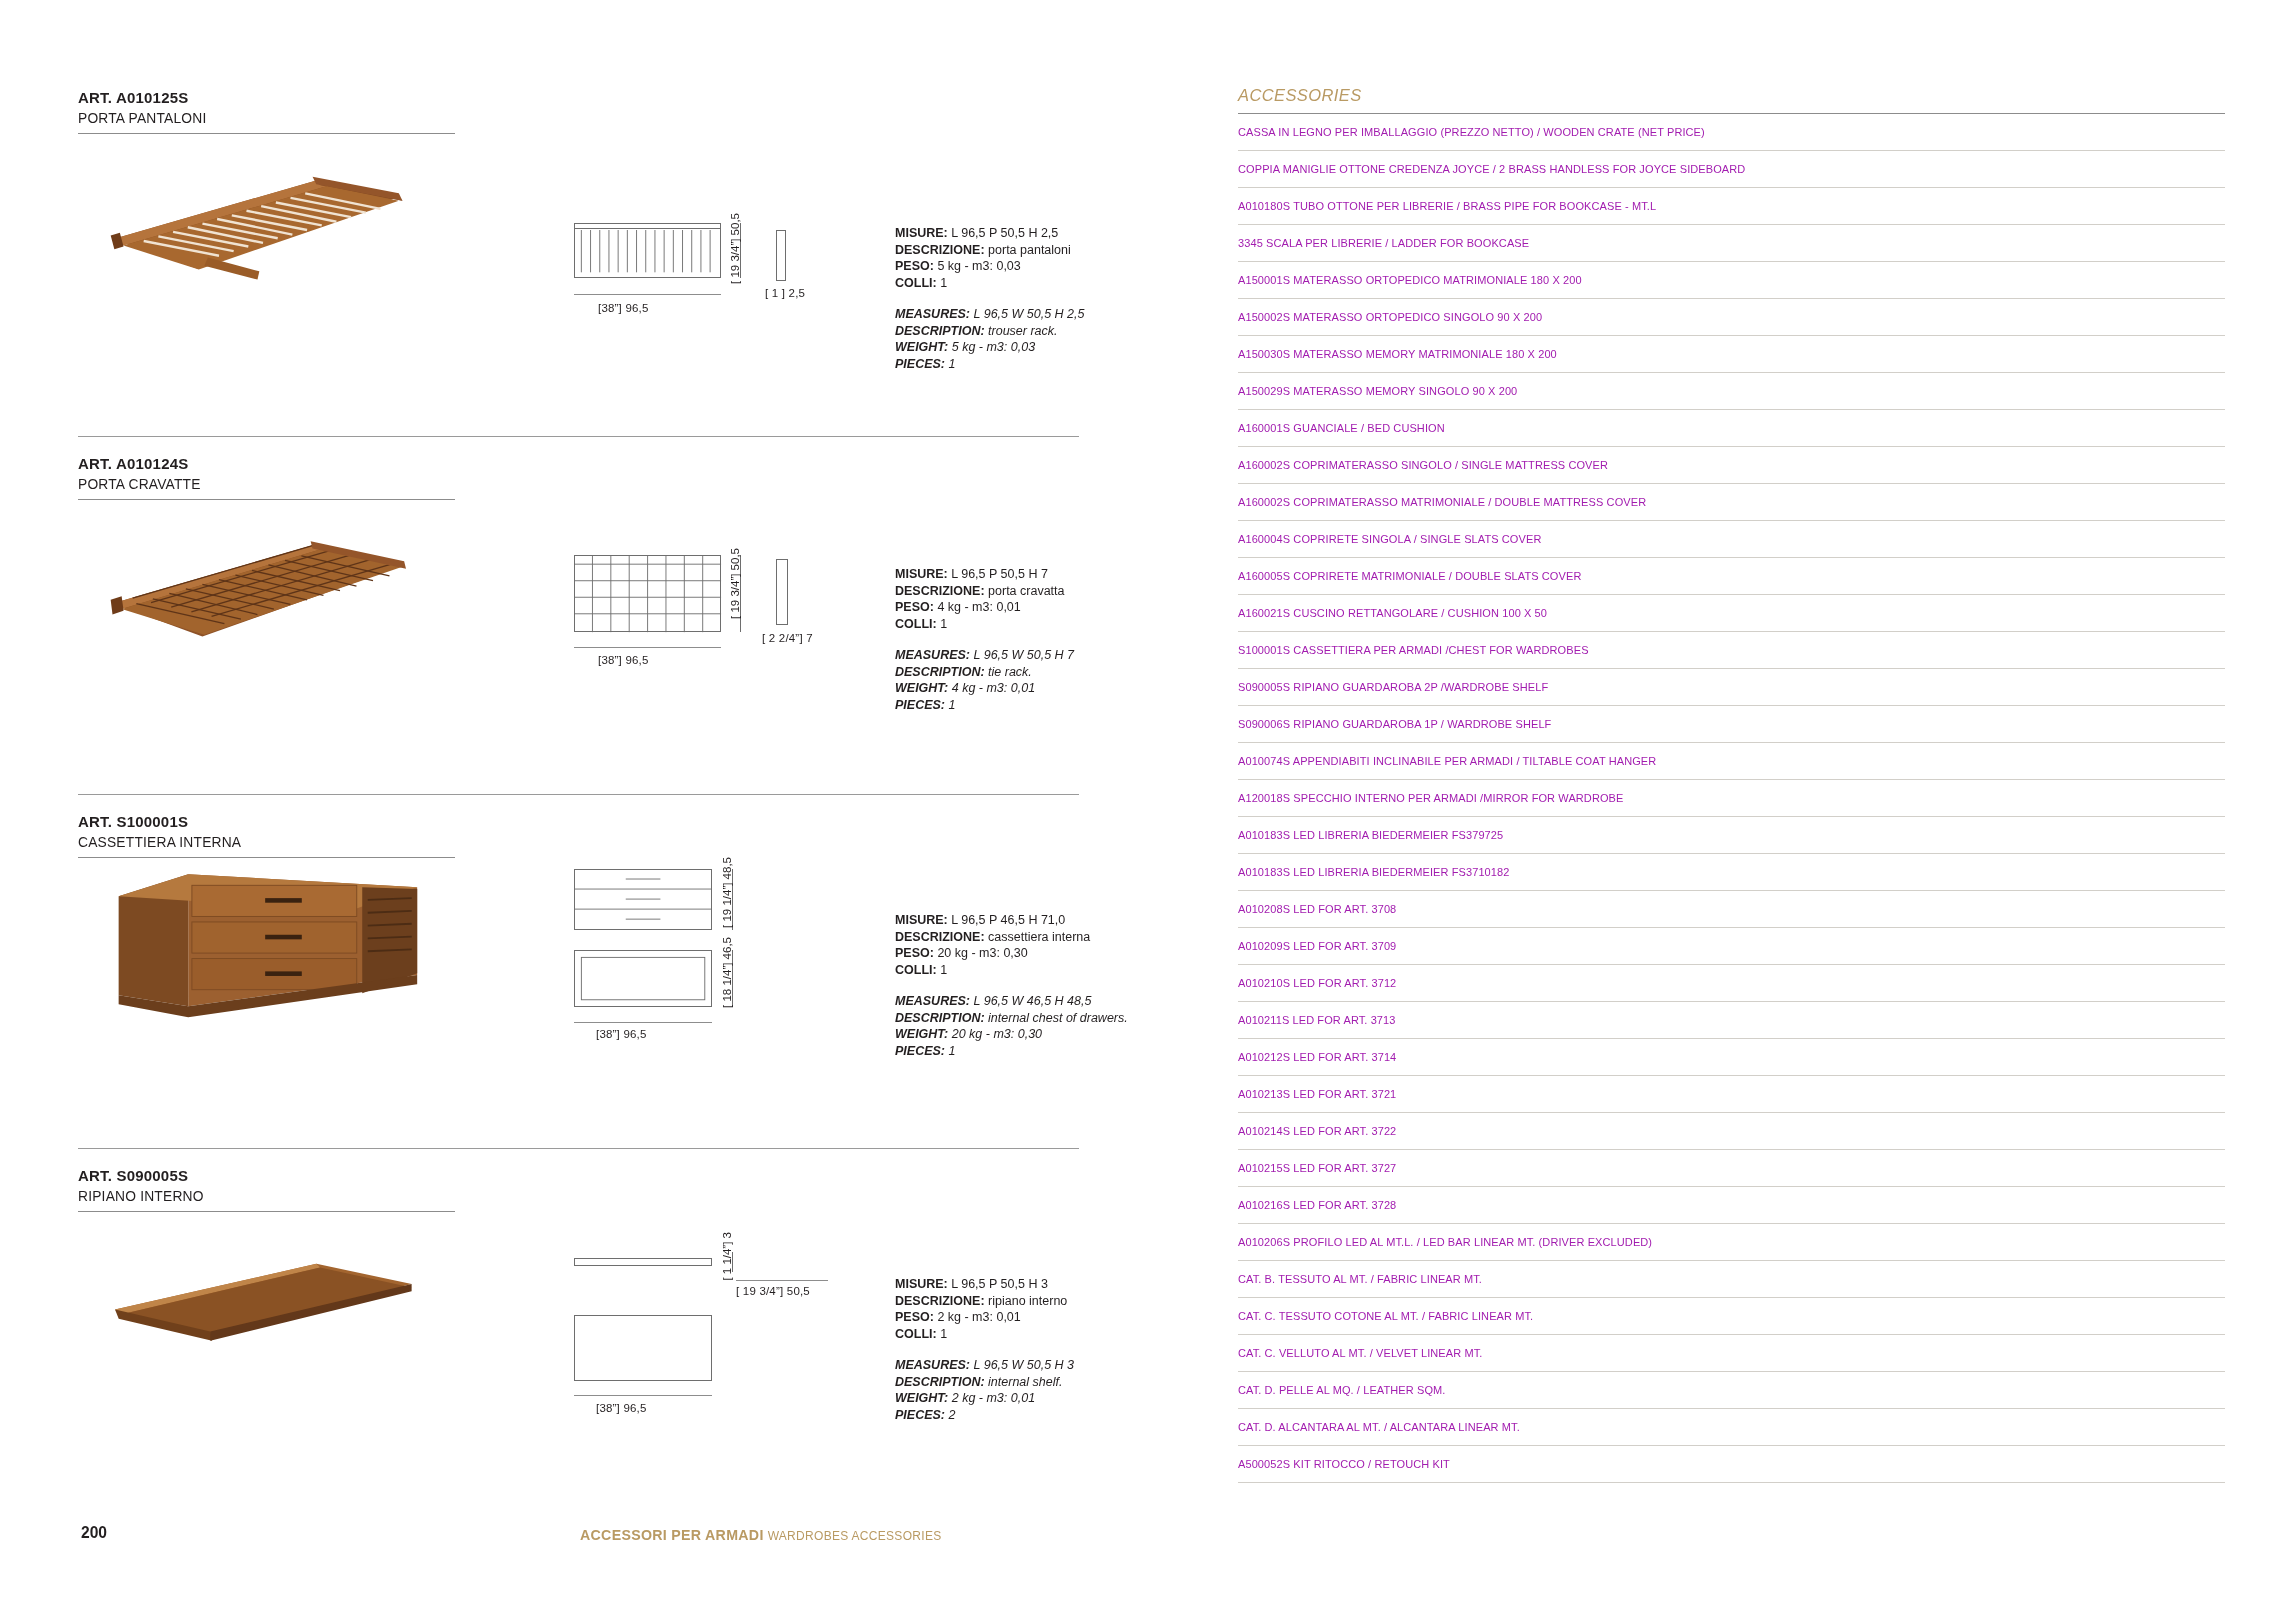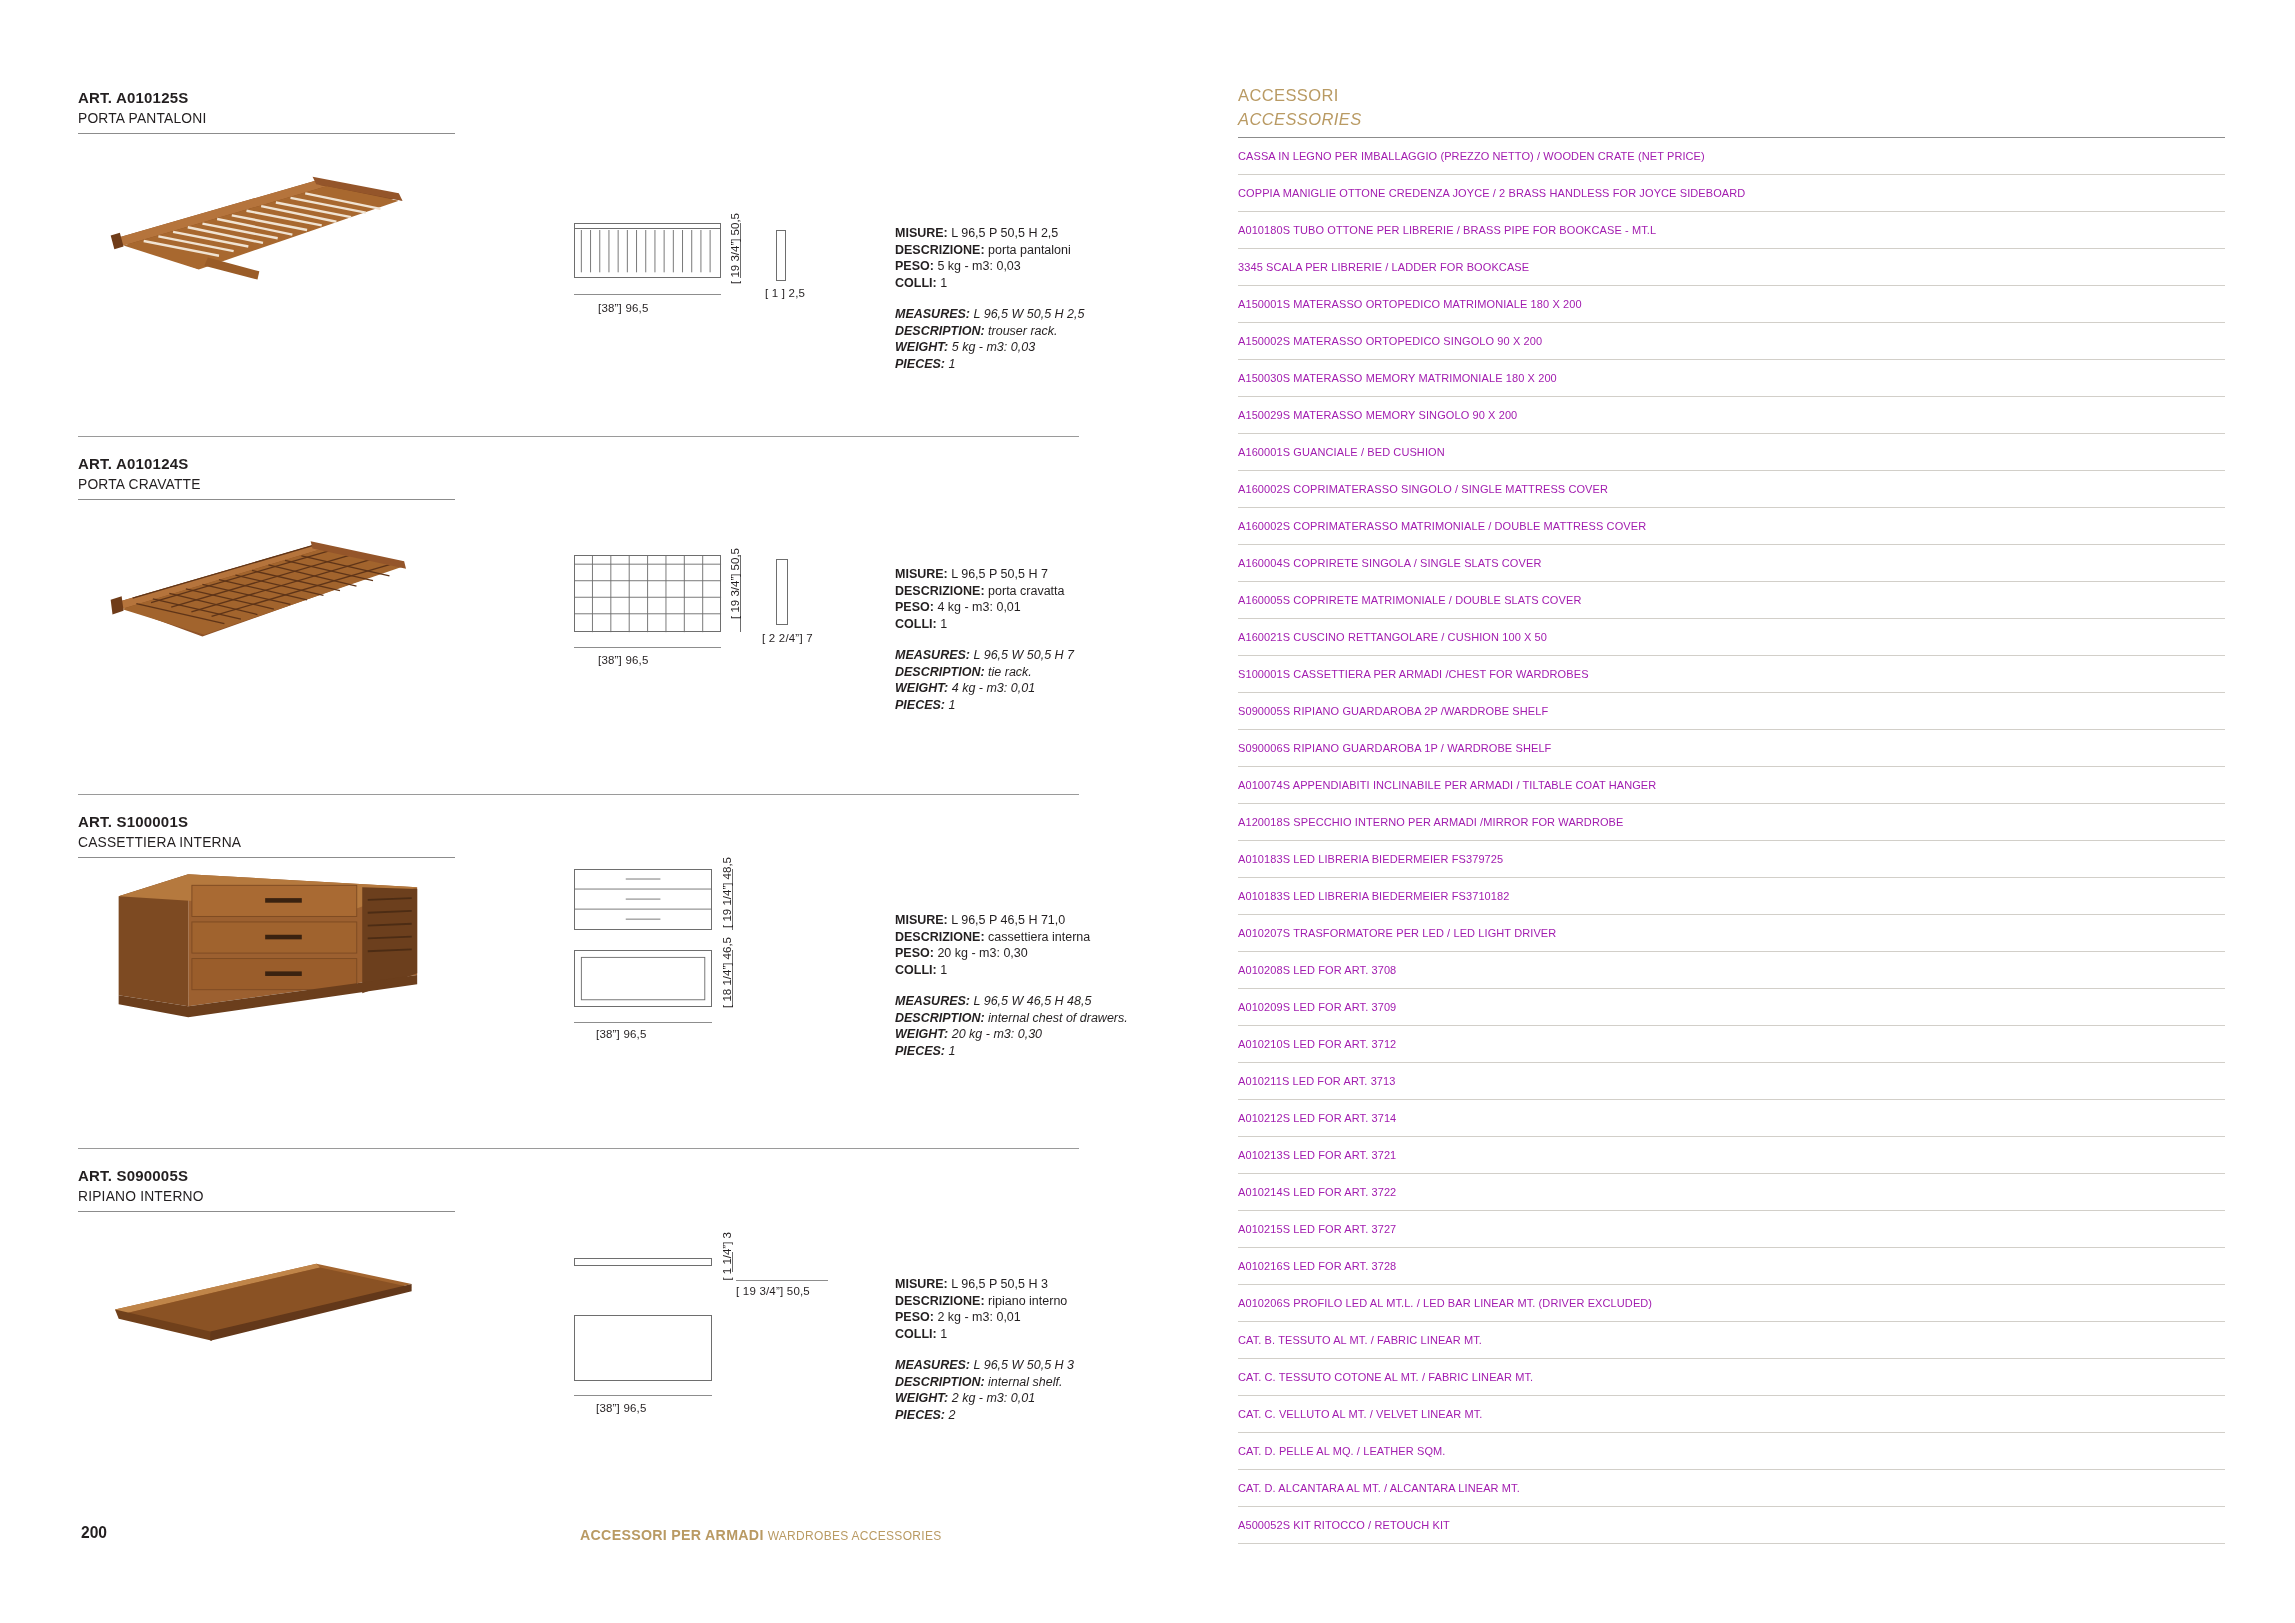--- a/index.html
+++ b/index.html
@@ -433,21 +433,20 @@
           <div><span class="lbl">DESCRIPTION:</span><span> internal shelf.</span></div>
           <div><span class="lbl">WEIGHT:</span><span> 2 kg - m3: 0,01</span></div>
           <div><span class="lbl">PIECES:</span><span> 2</span></div>
         </span>
       </div>
     </div>
 
   </div>
 
   <div class="right-col">
-    <div class="acc-title-it">ACCESSORI</div>
     <div class="acc-title-en">ACCESSORIES</div>
     <div class="acc-title-rule"></div>
 
     <div class="acc-list">
       <div class="acc-row">
           <span>CASSA IN LEGNO PER IMBALLAGGIO (PREZZO NETTO) / WOODEN CRATE (NET PRICE)</span>
         </div>
       <div class="acc-row">
           <span>COPPIA MANIGLIE OTTONE CREDENZA JOYCE / 2 BRASS HANDLESS FOR JOYCE SIDEBOARD</span>
         </div>
@@ -500,23 +499,20 @@
           <span>A010074S APPENDIABITI INCLINABILE PER ARMADI / TILTABLE COAT HANGER</span>
         </div>
       <div class="acc-row">
           <span>A120018S SPECCHIO INTERNO PER ARMADI /MIRROR FOR WARDROBE</span>
         </div>
       <div class="acc-row">
           <span>A010183S LED LIBRERIA BIEDERMEIER FS379725</span>
         </div>
       <div class="acc-row">
           <span>A010183S LED LIBRERIA BIEDERMEIER FS3710182</span>
-        </div>
-      <div class="acc-row">
-          <span>A010207S TRASFORMATORE PER LED / LED LIGHT DRIVER</span>
         </div>
       <div class="acc-row">
           <span>A010208S LED FOR ART.  3708</span>
         </div>
       <div class="acc-row">
           <span>A010209S LED FOR ART.  3709</span>
         </div>
       <div class="acc-row">
           <span>A010210S LED FOR ART.  3712</span>
         </div>

